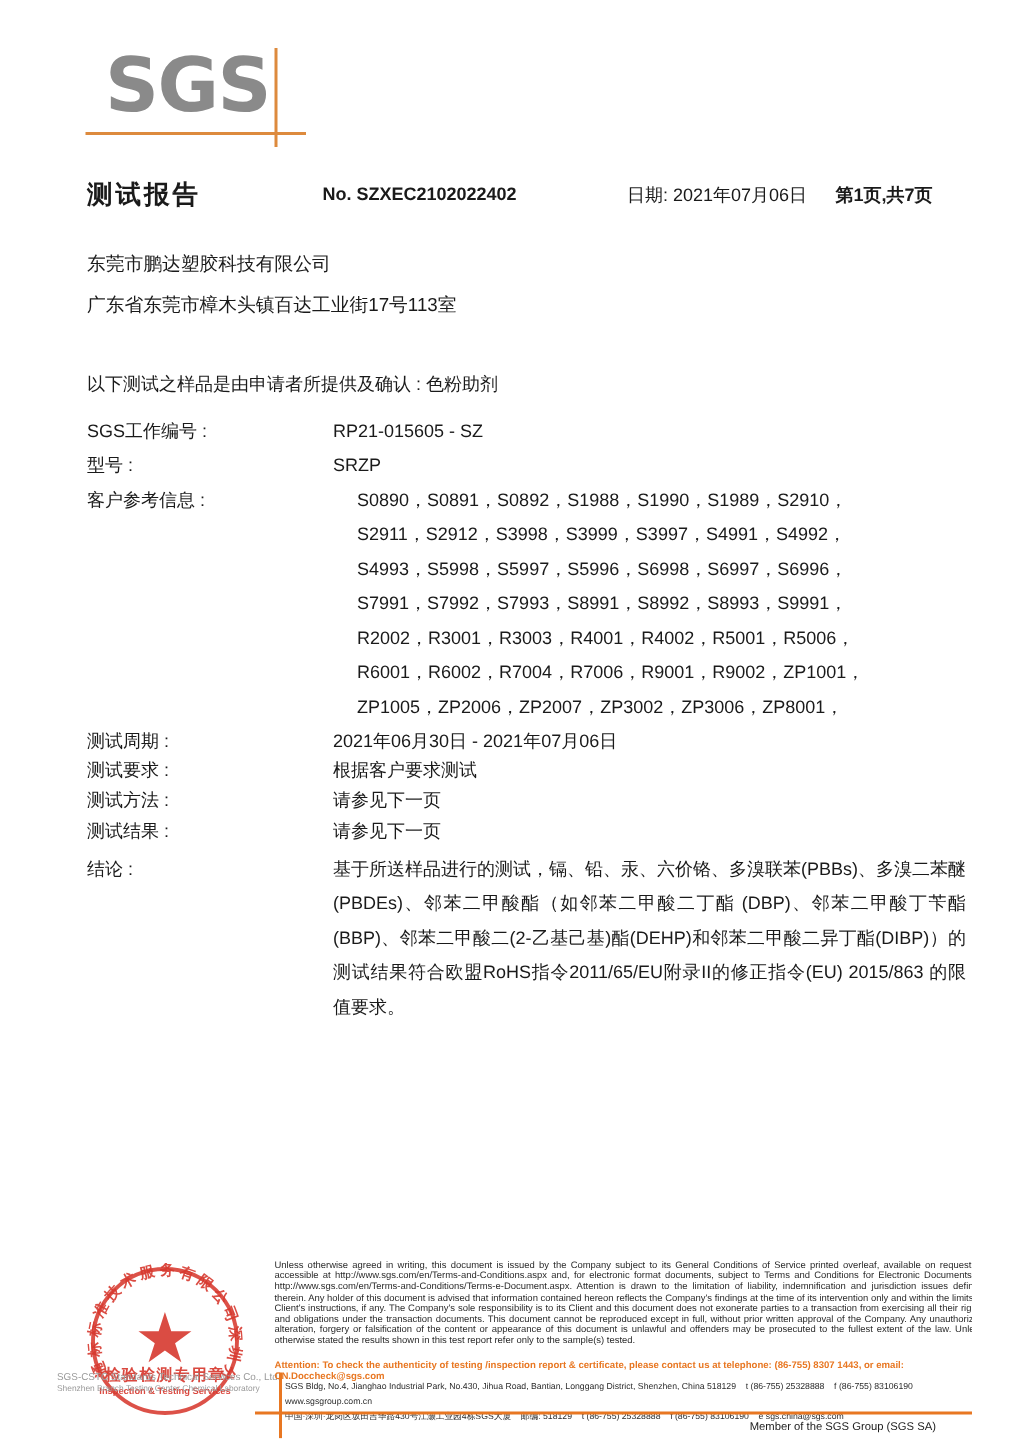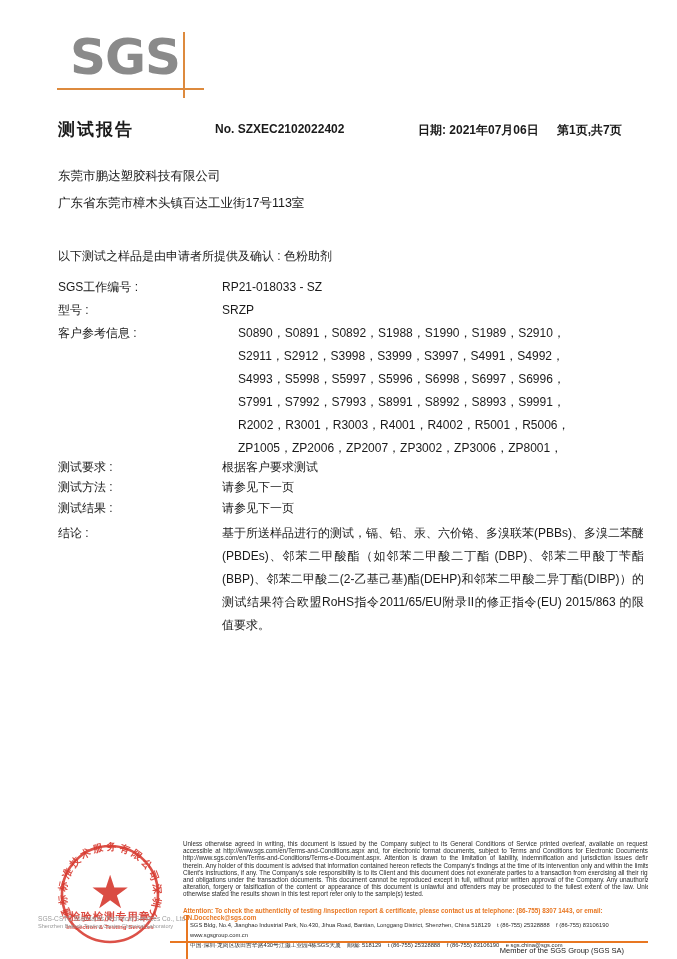--- a/index.html
+++ b/index.html
@@ -16,21 +16,21 @@
     font-size:50px; font-weight:bold; color:#8a8a8a;
     letter-spacing:-1px; font-family:"DejaVu Sans","Liberation Sans",sans-serif;
   }
   .logo-hline { position:absolute; left:57px; top:88px; width:147px; height:2px; background:#dd8a3d; }
   .logo-vline { position:absolute; left:183px; top:32px; width:2px; height:66px; background:#dd8a3d; }
 
   
   .title-row { position:absolute; left:0; top:118px; width:677px; height:24px; }
   .doc-title { position:absolute; left:58px; top:0; font-size:17px; font-weight:bold; color:#1a1a1a; letter-spacing:2px; }
   .report-no { position:absolute; left:215px; top:4px; font-size:12px; font-weight:600; color:#1a1a1a; }
-  .report-date { position:absolute; left:418px; top:4px; font-size:12px; font-weight:700; color:#1a1a1a; }
+  .report-date { position:absolute; left:418px; top:4px; font-size:12px; font-weight:400; color:#1a1a1a; }
   .page-info { position:absolute; left:557px; top:4px; font-size:12px; font-weight:600; color:#1a1a1a; }
 
   
   .applicant { position:absolute; left:58px; top:163px; font-size:12.5px; line-height:27px; color:#1a1a1a; }
 
   
   .statement { position:absolute; left:58px; top:248px; font-size:12px; color:#1a1a1a; }
 
   
   .info { position:absolute; left:58px; top:276px; width:592px; }
@@ -84,36 +84,41 @@
   <div class="applicant">
     <div>东莞市鹏达塑胶科技有限公司</div>
     <div>广东省东莞市樟木头镇百达工业街17号113室</div>
   </div>
 
   <div class="statement">以下测试之样品是由申请者所提供及确认 : 色粉助剂</div>
 
   <div class="info">
     <div class="row">
       <div class="label">SGS工作编号 :</div>
-      <div class="value">RP21-018033 - SZ</div>
+      <div class="value">RP21-015605 - SZ</div>
     </div>
     <div class="row">
       <div class="label">型号 :</div>
       <div class="value">SRZP</div>
     </div>
     <div class="row">
       <div class="label">客户参考信息 :</div>
       <div class="value">
         <div class="ref-line">S0890，S0891，S0892，S1988，S1990，S1989，S2910，</div>
         <div class="ref-line">S2911，S2912，S3998，S3999，S3997，S4991，S4992，</div>
         <div class="ref-line">S4993，S5998，S5997，S5996，S6998，S6997，S6996，</div>
         <div class="ref-line">S7991，S7992，S7993，S8991，S8992，S8993，S9991，</div>
         <div class="ref-line">R2002，R3001，R3003，R4001，R4002，R5001，R5006，</div>
+        <div class="ref-line">R6001，R6002，R7004，R7006，R9001，R9002，ZP1001，</div>
         <div class="ref-line">ZP1005，ZP2006，ZP2007，ZP3002，ZP3006，ZP8001，</div>
       </div>
+    </div>
+    <div class="row">
+      <div class="label">测试周期 :</div>
+      <div class="value">2021年06月30日 - 2021年07月06日</div>
     </div>
     <div class="row row-requested">
       <div class="label">测试要求 :</div>
       <div class="value">根据客户要求测试</div>
     </div>
     <div class="row row-method">
       <div class="label">测试方法 :</div>
       <div class="value">请参见下一页</div>
     </div>
     <div class="row row-results">

